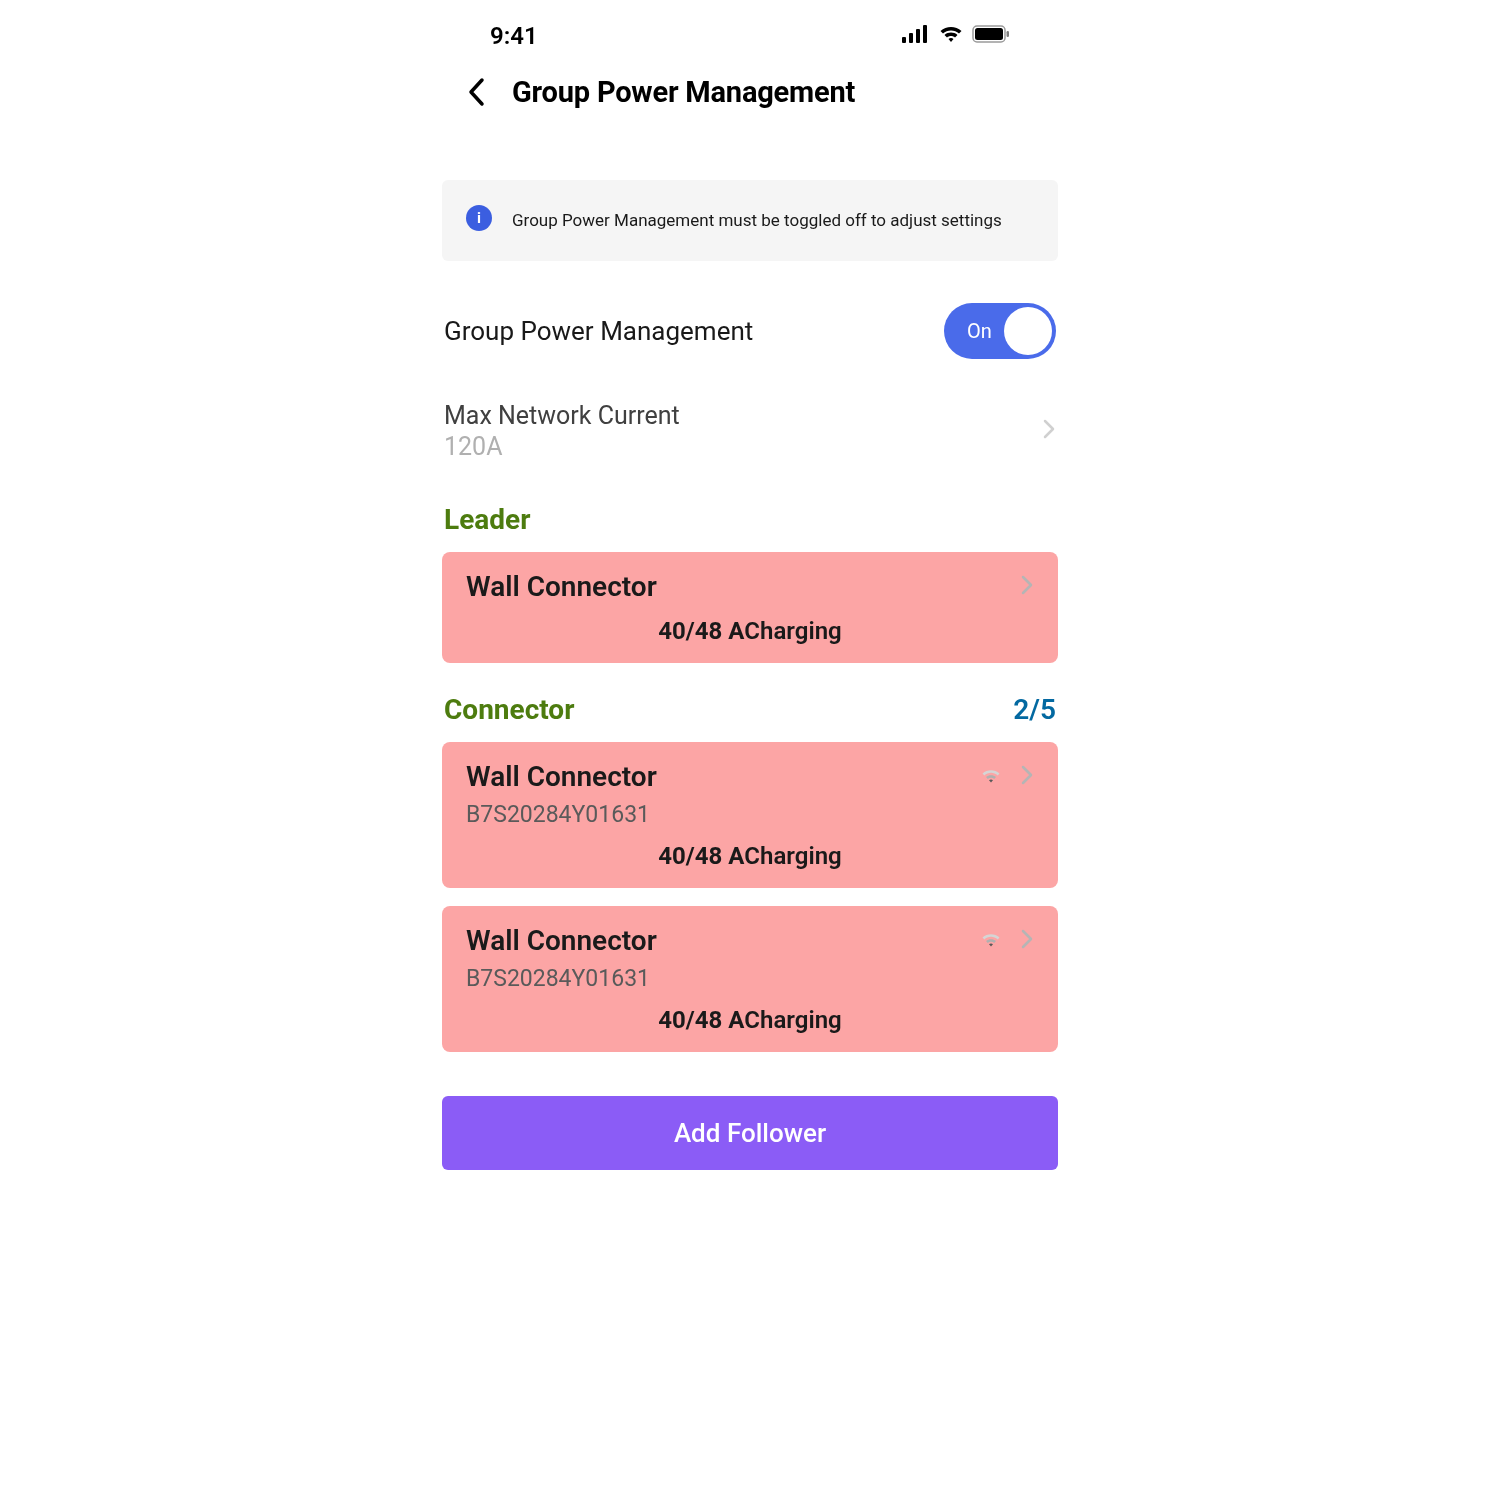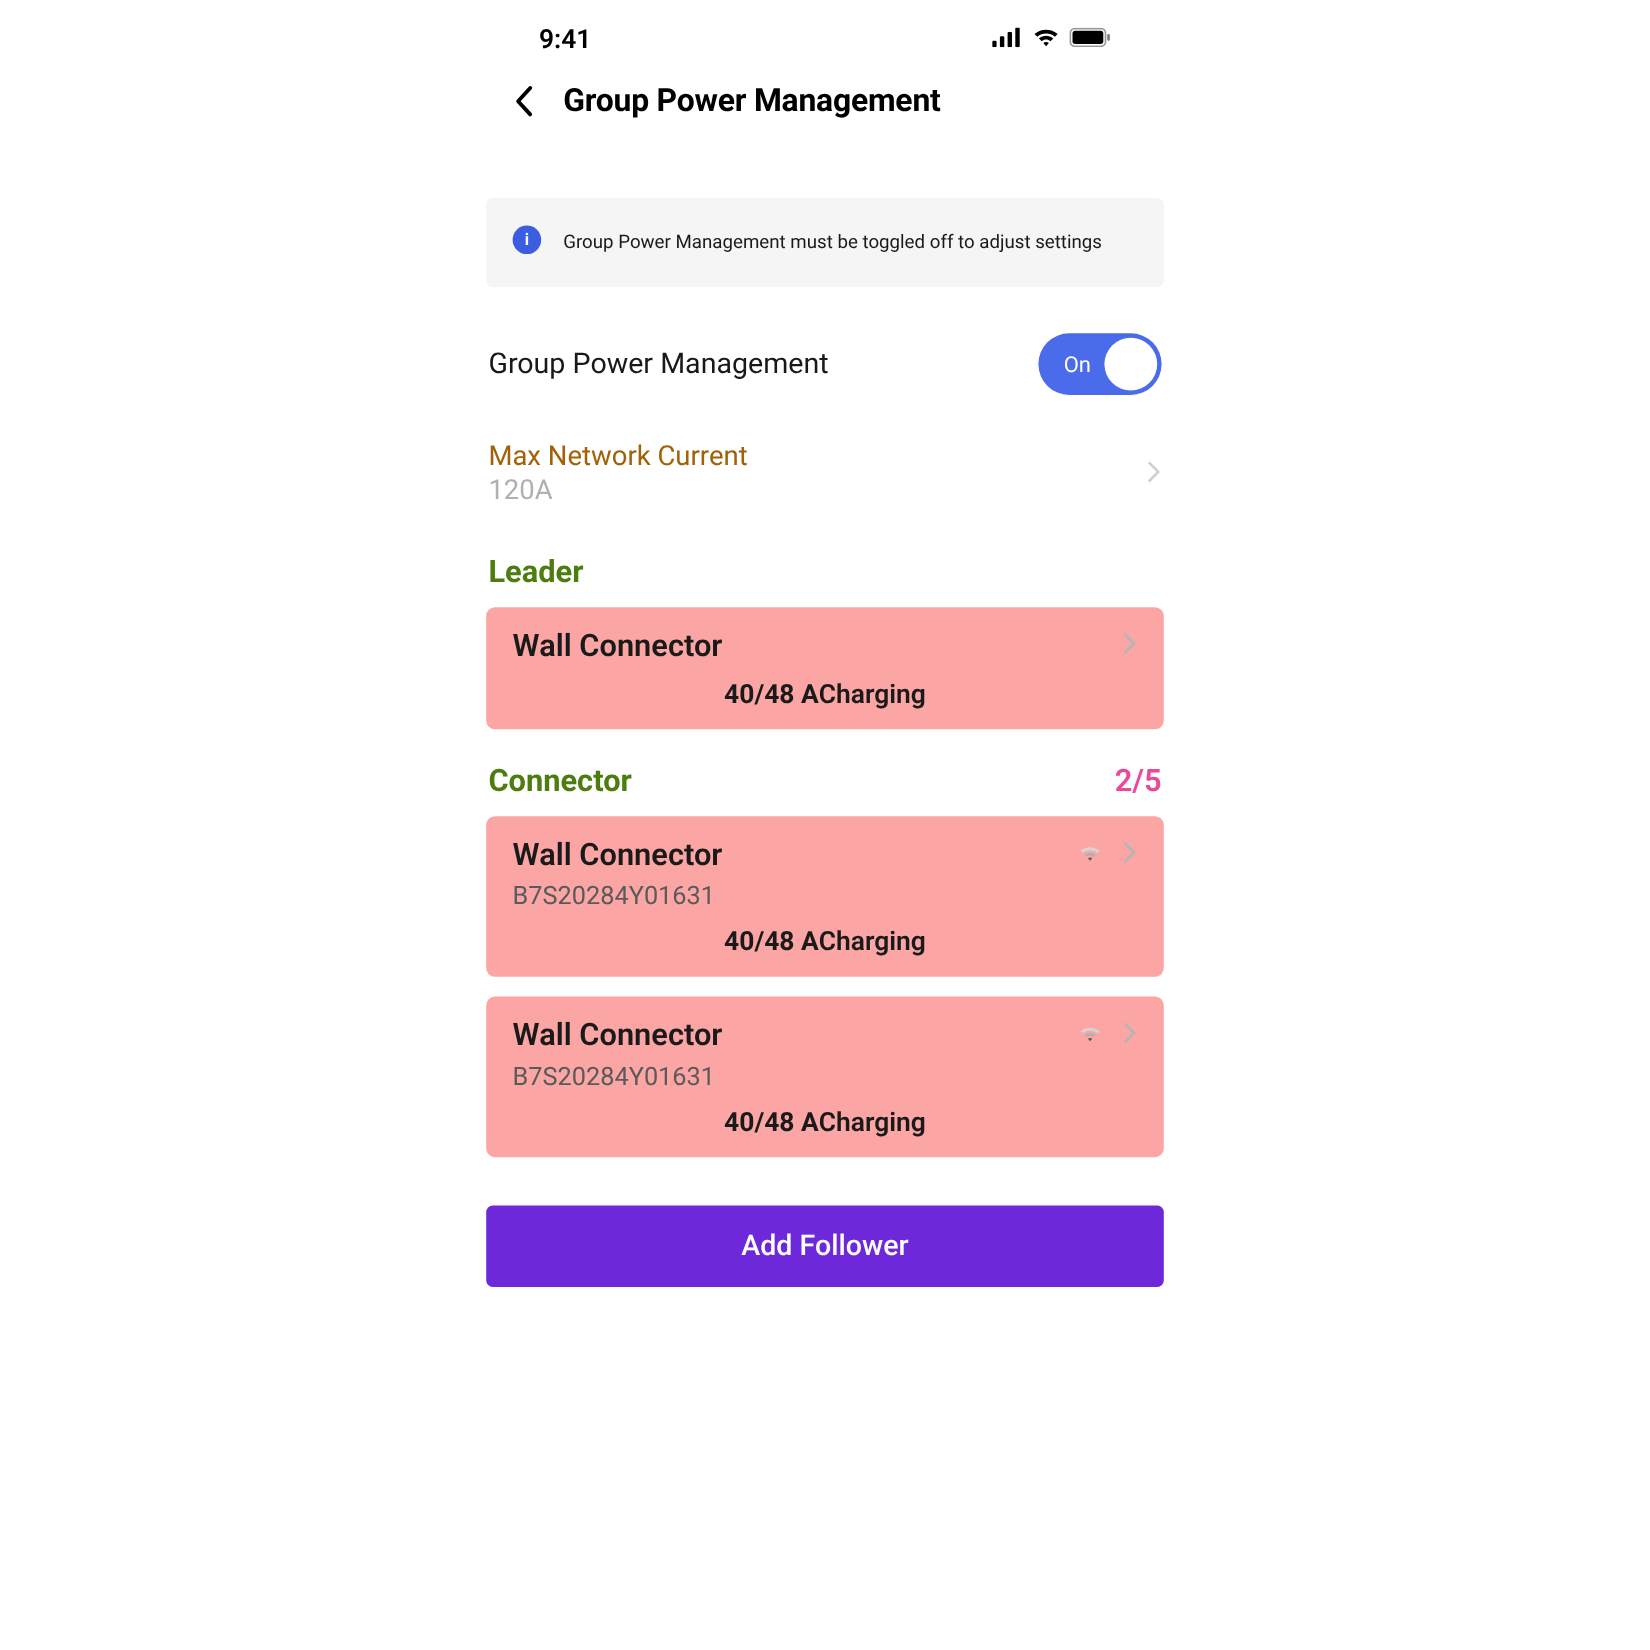--- a/index.html
+++ b/index.html
@@ -130,21 +130,21 @@
       align-items: center;
       padding: 0px 4px 30px 4px;
     }
     .max-network-labels {
       display: flex;
       flex-direction: column;
       gap: 2px;
     }
     .max-network-title {
       font-size: 25px;
-      color: #a16207;
+      color: #404040;
     }
     .max-network-value {
       font-size: 25px;
       color: #b0b0b0;
     }
     .chevron-disabled {
       color: #d0d0d0;
     }
     .section-header {
       display: flex;
@@ -153,21 +153,21 @@
       padding: 12px 4px;
     }
     .section-title {
       font-size: 28px;
       font-weight: 700;
       color: #4d7c0f;
     }
     .section-count {
       font-size: 28px;
       font-weight: 600;
-      color: #ec4899;
+      color: #0369a1;
     }
     .device-card {
       background: #fca5a5;
       border-radius: 8px;
       padding: 18px 24px;
       margin: 4px 2px 18px 2px;
       cursor: pointer;
     }
     .device-top {
       display: flex;
@@ -207,21 +207,21 @@
       color: #1a1a1a;
     }
     .device-status {
       font-size: 24px;
       font-weight: 600;
       color: #1a1a1a;
     }
     .add-button {
       margin: 44px 2px 20px 2px;
       padding: 22px;
-      background: #6d28d9;
+      background: #8b5cf6;
       border-radius: 6px;
       text-align: center;
       cursor: pointer;
     }
     .add-button-text {
       font-size: 26px;
       color: #ffffff;
       font-weight: 500;
     }
   </style>

